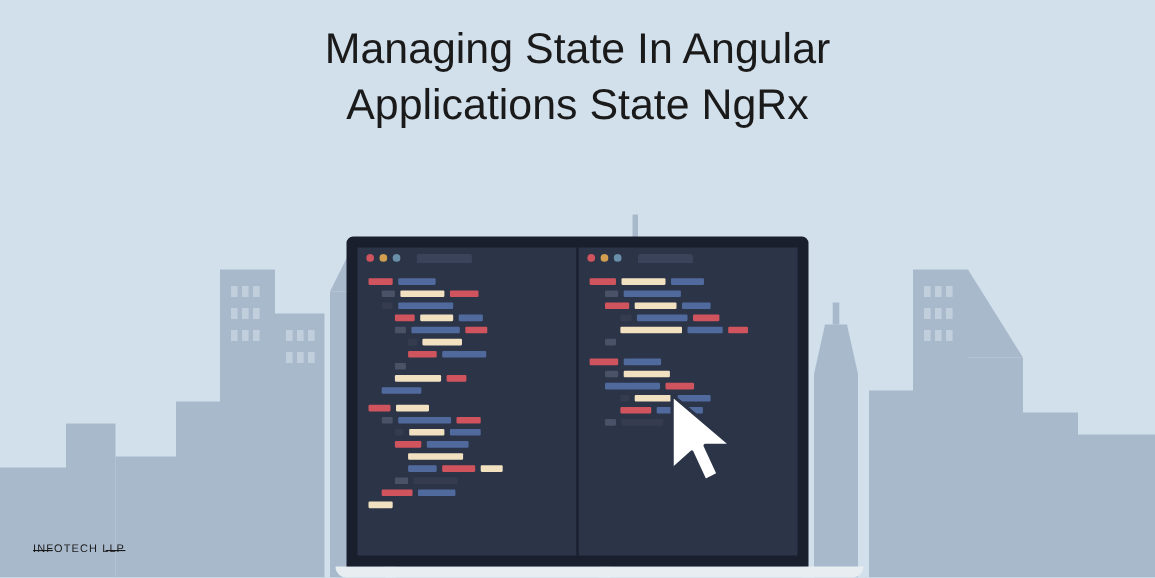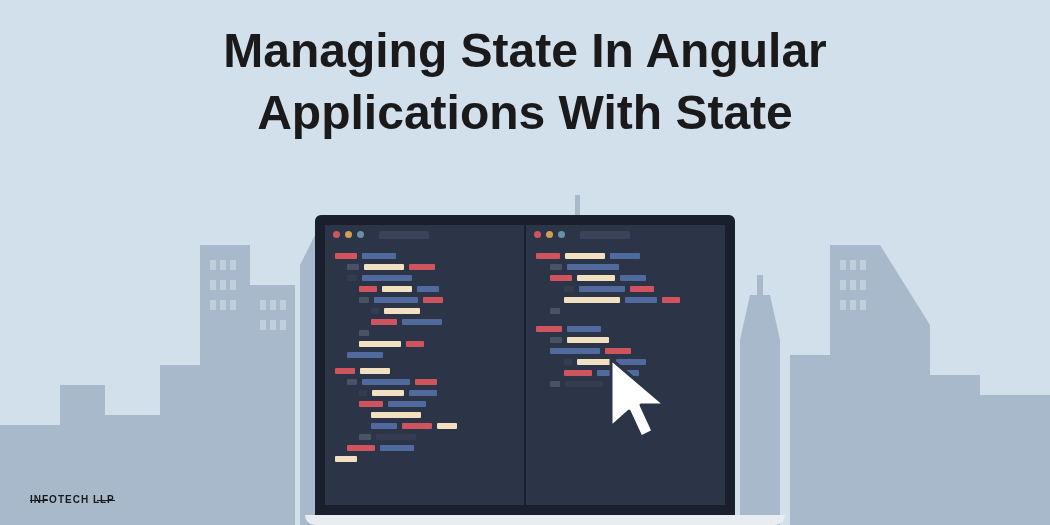--- a/index.html
+++ b/index.html
@@ -10,22 +10,22 @@
       font-family: 'Segoe UI', Arial, sans-serif;
       position: relative;
       overflow: hidden;
     }
     .title {
       position: absolute;
       top: 20px;
       left: 0;
       right: 0;
       text-align: center;
-      font-size: 48px;
-      font-weight: 700;
+      font-size: 39px;
+      font-weight: 400;
       color: #1a1a1a;
       line-height: 1.3;
     }
     .skyline {
       position: absolute;
       bottom: 0;
       left: 0;
       width: 100%;
       height: 340px;
     }
@@ -102,42 +102,42 @@
     }
     .logo-main::before {
       content: '';
       position: absolute;
       left: -4px; top: -2px;
       width: 18px; height: 3px;
       background: #1a1a1a;
     }
     .logo-sub {
       font-size: 10px;
-      font-weight: 700;
+      font-weight: 400;
       letter-spacing: 1px;
       text-align: left;
       position: relative;
     }
     .logo-sub::before, .logo-sub::after {
       content: '';
       position: absolute;
       top: 50%;
       width: 18px;
       height: 1px;
       background: #1a1a1a;
     }
     .logo-sub::before { left: 0; }
     .logo-sub::after { right: 0; }
   </style>
 </head>
 <body>
 
 <div class="title">
   <div>Managing State In Angular</div>
-  <div>Applications With State</div>
+  <div>Applications State NgRx</div>
 </div>
 
 <svg class="skyline" viewBox="0 0 1050 340" preserveAspectRatio="xMidYMax slice">
   <g fill="#a9b9cc">
 
     <rect x="0" y="240" width="60" height="100"></rect>
     <rect x="60" y="200" width="45" height="140"></rect>
     <rect x="105" y="230" width="55" height="110"></rect>
     <rect x="160" y="180" width="40" height="160"></rect>
 

